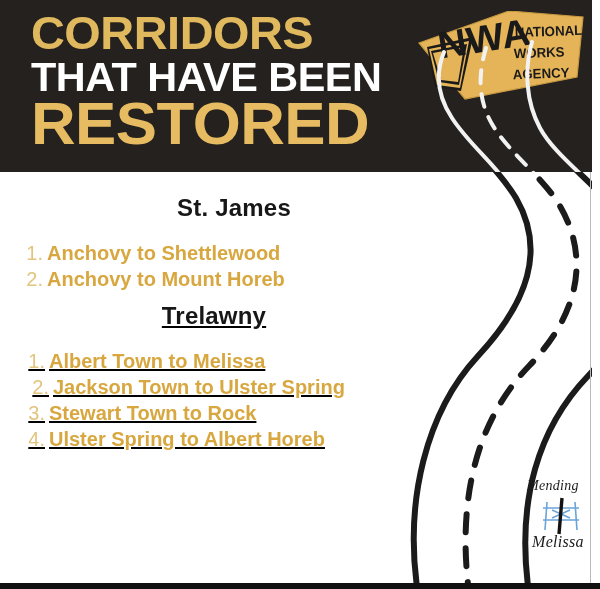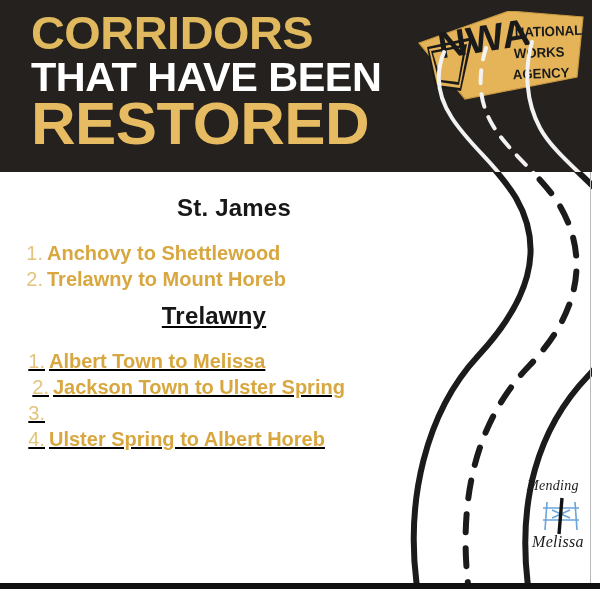--- a/index.html
+++ b/index.html
@@ -304,38 +304,39 @@
 
     <div id="section-stjames">
       <div class="parish-heading">St. James</div>
       <ul class="corridor-list">
         <li class="corridor-row">
           <span class="corridor-num">1.</span>
           <span class="corridor-name">Anchovy to Shettlewood</span>
         </li>
         <li class="corridor-row">
           <span class="corridor-num">2.</span>
-          <span class="corridor-name">Trelawny to Mount Horeb</span>
+          <span class="corridor-name">Anchovy to Mount Horeb</span>
         </li>
       </ul>
     </div>
 
     <div id="section-trelawny">
       <div class="parish-heading">Trelawny</div>
       <ul class="corridor-list">
         <li class="corridor-row">
           <span class="corridor-num">1.</span>
           <span class="corridor-name">Albert Town to Melissa</span>
         </li>
         <li class="corridor-row indent">
           <span class="corridor-num">2.</span>
           <span class="corridor-name">Jackson Town to Ulster Spring</span>
         </li>
         <li class="corridor-row">
           <span class="corridor-num">3.</span>
+          <span class="corridor-name">Stewart Town to Rock</span>
         </li>
         <li class="corridor-row">
           <span class="corridor-num">4.</span>
           <span class="corridor-name">Ulster Spring to Albert Horeb</span>
         </li>
       </ul>
     </div>
   </div>
 
   <div class="watermark">

